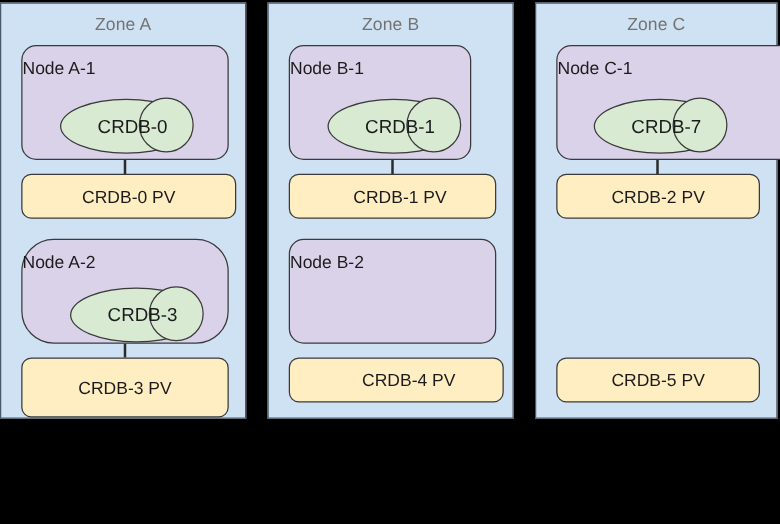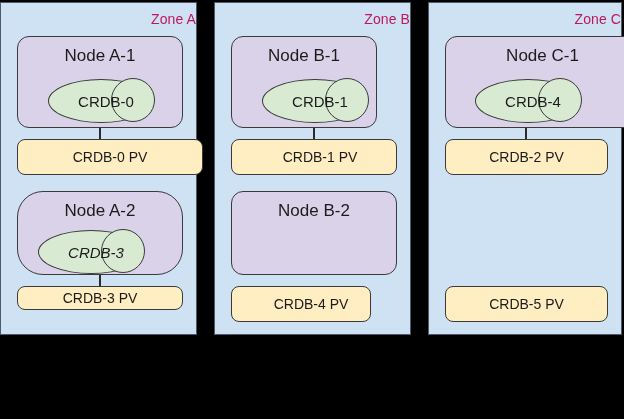--- a/index.html
+++ b/index.html
@@ -19,39 +19,38 @@
     position: absolute;
     background: #cfe2f3;
     border: 1px solid #4a5a6a;
     box-sizing: border-box;
   }
   .zone-title {
     position: absolute;
     top: 8px;
     left: 0;
     right: 0;
-    text-align: right;
+    text-align: center;
     font-size: 14px;
-    color: #be185d;
+    color: #737373;
     letter-spacing: 0.1px;
   }
   .node {
     position: absolute;
     background: #d9d2e9;
     border: 1px solid #3a3a3a;
     border-radius: 12px;
     box-sizing: border-box;
   }
   .node-title {
     position: absolute;
     top: 9px;
     left: 0;
     right: 0;
-    text-align: center;
-    font-size: 17px;
+    font-size: 14px;
     color: #1b1b1b;
   }
   .cylinder {
     position: absolute;
   }
   .cyl-body {
     position: absolute;
     left: 0;
     top: 0;
     width: 100%;
@@ -115,34 +114,34 @@
 
     <div class="node" style="left:16px; top:33px; width:166px; height:92px;">
       <div class="node-title">Node A-1</div>
       <div class="cylinder" style="left:30px; top:42px; width:106px; height:44px;">
         <div class="cyl-body"></div>
         <div class="cyl-cap"></div>
         <div class="cyl-label">CRDB-0</div>
       </div>
     </div>
     <div class="connector" style="left:98px; top:125px; height:12px;"></div>
-    <div class="pv" style="left:16px; top:136px; width:186px; height:36px;">
+    <div class="pv" style="left:16px; top:136px; width:172px; height:36px;">
       <span class="pv-label">CRDB-0 PV</span>
     </div>
 
     <div class="node" style="left:16px; top:188px; width:166px; height:84px;border-radius:26px;">
       <div class="node-title">Node A-2</div>
-      <div class="cylinder" style="left:20px; top:38px; width:106px; height:44px;font-style:italic;">
+      <div class="cylinder" style="left:38px; top:38px; width:106px; height:44px;">
         <div class="cyl-body"></div>
         <div class="cyl-cap"></div>
         <div class="cyl-label">CRDB-3</div>
       </div>
     </div>
     <div class="connector" style="left:98px; top:272px; height:11px;"></div>
-    <div class="pv" style="left:16px; top:283px; width:166px; height:24px;">
+    <div class="pv" style="left:16px; top:283px; width:166px; height:48px;">
       <span class="pv-label">CRDB-3 PV</span>
     </div>
   </div>
 
   <div class="zone" style="left:214px; top:2px; width:197px; height:333px;">
     <div class="zone-title">Zone B</div>
 
     <div class="node" style="left:16px; top:33px; width:146px; height:92px;text-decoration:underline;">
       <div class="node-title">Node B-1</div>
       <div class="cylinder" style="left:30px; top:42px; width:106px; height:44px;">
@@ -152,34 +151,34 @@
       </div>
     </div>
     <div class="connector" style="left:98px; top:125px; height:12px;"></div>
     <div class="pv" style="left:16px; top:136px; width:166px; height:36px;padding-left:12px;">
       <span class="pv-label">CRDB-1 PV</span>
     </div>
 
     <div class="node" style="left:16px; top:188px; width:166px; height:84px;">
       <div class="node-title">Node B-2</div>
     </div>
-    <div class="pv" style="left:16px; top:283px; width:140px; height:36px;padding-left:20px;">
+    <div class="pv" style="left:16px; top:283px; width:172px; height:36px;padding-left:20px;">
       <span class="pv-label">CRDB-4 PV</span>
     </div>
   </div>
 
   <div class="zone" style="left:428px; top:2px; width:194px; height:333px;">
     <div class="zone-title">Zone C</div>
 
     <div class="node" style="left:16px; top:33px; width:195px; height:92px;">
       <div class="node-title">Node C-1</div>
       <div class="cylinder" style="left:29px; top:42px; width:106px; height:44px;">
         <div class="cyl-body"></div>
         <div class="cyl-cap"></div>
-        <div class="cyl-label">CRDB-4</div>
+        <div class="cyl-label">CRDB-7</div>
       </div>
     </div>
     <div class="connector" style="left:96px; top:125px; height:12px;"></div>
     <div class="pv" style="left:16px; top:136px; width:163px; height:36px;">
       <span class="pv-label">CRDB-2 PV</span>
     </div>
 
     <div class="pv" style="left:16px; top:283px; width:163px; height:36px;">
       <span class="pv-label">CRDB-5 PV</span>
     </div>

